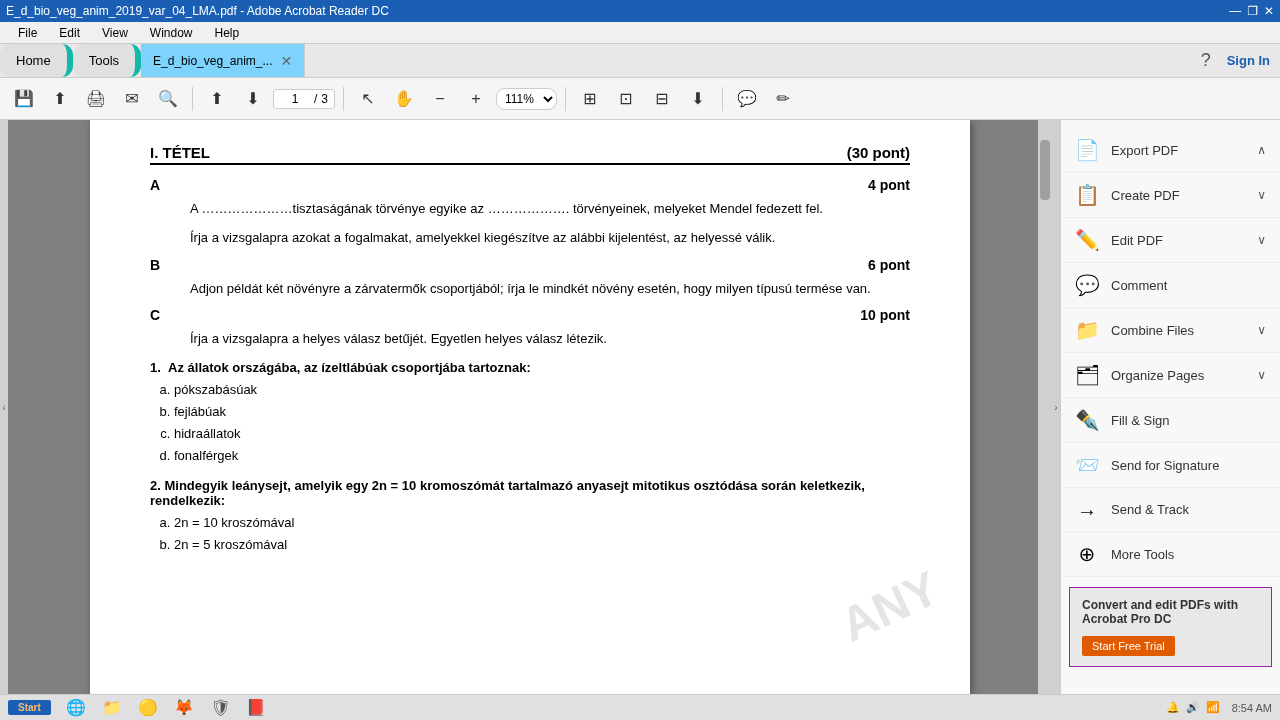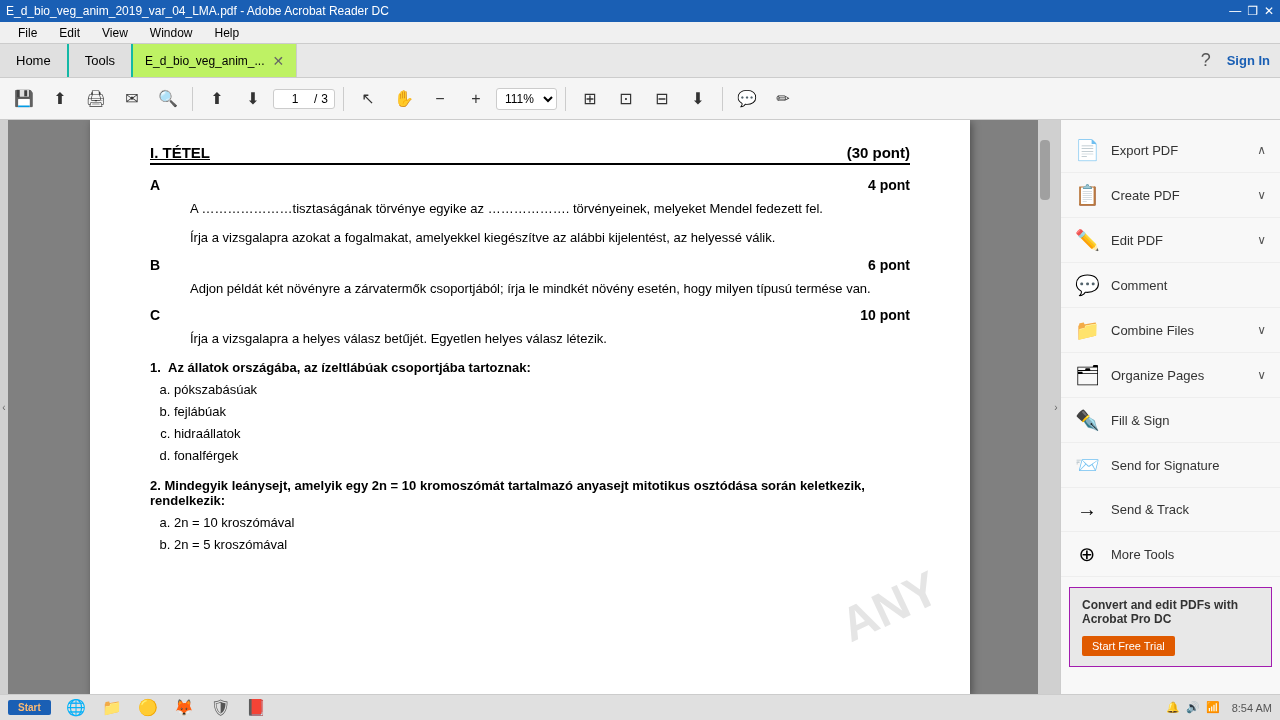--- a/index.html
+++ b/index.html
@@ -39,28 +39,29 @@
       display: flex;
       align-items: stretch;
       border-bottom: 1px solid #ccc;
     }
     .tab-btn {
       padding: 0 16px;
       cursor: pointer;
       display: flex;
       align-items: center;
       font-size: 13px;
-      border-right: 2px solid #14b8a6;
+      border-right: 6px solid #14b8a6;
       background: #e0e0e0;
+      border-radius: 11px;
     }
     .tab-doc {
       display: flex;
       align-items: center;
       padding: 0 12px;
-      background: #bef264;
+      background: #7dd3fc;
       border-right: 1px solid #ccc;
       font-size: 12px;
       gap: 8px;
     }
     .tab-close { cursor: pointer; font-size: 14px; color: #666; }
     #tab-bar-right { margin-left: auto; display: flex; align-items: center; padding: 0 10px; gap: 16px; }
     .help-icon { font-size: 18px; cursor: pointer; color: #555; }
     .signin-btn { cursor: pointer; color: #1a5fb4; font-size: 13px; font-weight: bold; }
 
     
@@ -84,21 +85,21 @@
     .page-nav {
       display: flex; align-items: center; gap: 4px;
       border: 1px solid #ccc; border-radius: 3px;
       padding: 2px 6px; background: white;
       font-size: 12px;
     }
     .page-input {
       width: 30px; text-align: center; border: none; outline: none; font-size: 12px;
     }
     .zoom-select {
-      border: 1px solid #ccc; border-radius: 3px; padding: 2px 4px;
+      border: 1px solid #ccc; border-radius: 9px; padding: 2px 4px;
       font-size: 12px; background: white; cursor: pointer;
     }
 
     
     #main-layout {
       display: flex;
       height: calc(720px - 22px - 22px - 34px - 42px - 26px);
       
     }
 
@@ -291,21 +292,21 @@
 </div>
 
 <div id="main-layout" style="height:574px; display:flex;">
 
   <div id="left-handle">‹</div>
 
   <div id="pdf-area" style="flex:1; background:#808080; overflow:hidden; position:relative; display:flex;">
     <div id="pdf-page" style="background:white; width:880px; min-height:100%; margin:0 auto; padding:24px 60px; position:relative; box-shadow:2px 2px 8px rgba(0,0,0,0.4);">
 
       <div class="pdf-title">
-        <span style="text-decoration:underline;">I. TÉTEL</span>
+        <span style="">I. TÉTEL</span>
         <span>(30 pont)</span>
       </div>
 
       <div class="pdf-section-label">
         <span>A</span>
         <span>4 pont</span>
       </div>
       <div class="pdf-para" style="margin-left:40px;">
         <span>A …………………tisztaságának törvénye egyike az ………………. törvényeinek, melyeket Mendel fedezett fel.</span>
       </div>

